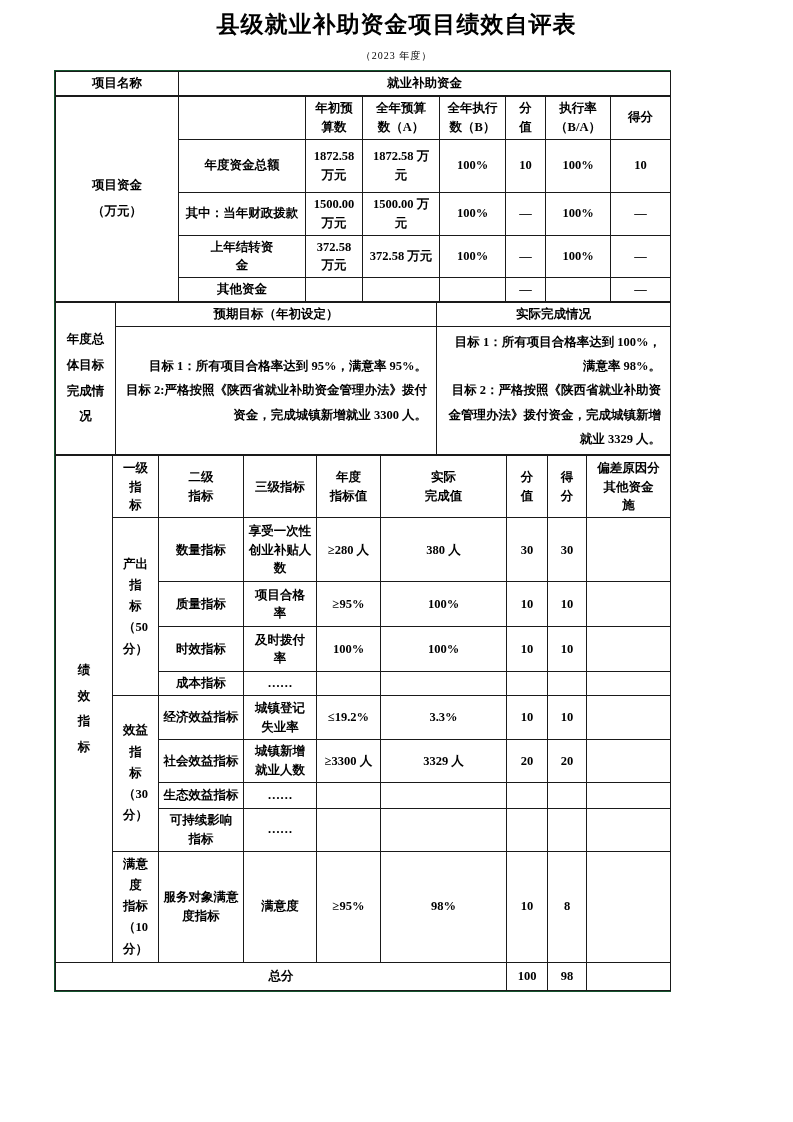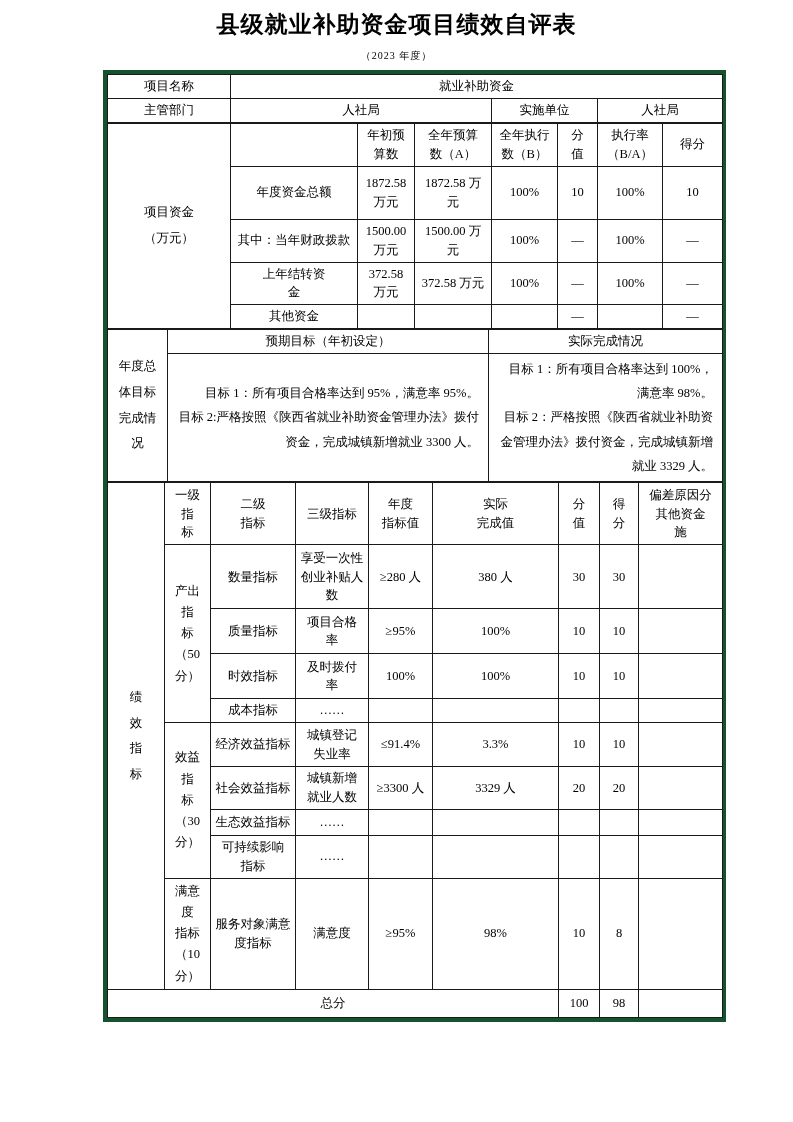--- a/index.html
+++ b/index.html
@@ -17,23 +17,24 @@
     font-size:23px;
     letter-spacing:1px;
   }
   .doc-subtitle{
     margin-top:9px;
     text-align:center;
     font-size:10px;
     letter-spacing:1px;
   }
   .table-wrap{
-    margin:7px 0 0 103px;
+    margin:7px 0 0 54px;
     width:615px;
-    border:4px solid #14532d;
+    border:1px solid #14532d;
+    font-weight:bold;
   }
   table{
     border-collapse:collapse;
     table-layout:fixed;
     width:615px;
   }
   td{
     border:1px solid #1a1a1a;
     font-size:12.5px;
     line-height:1.5;
@@ -66,26 +67,20 @@
     <colgroup>
         <col style="width:123px">
         <col style="width:261px">
         <col style="width:106px">
         <col style="width:125px">
       </colgroup>
     <tbody>
         <tr style="height:24px">
       <td>项目名称</td>
       <td colspan="3">就业补助资金</td>
-    </tr>
-    <tr style="height:24px">
-      <td>主管部门</td>
-      <td>人社局</td>
-      <td>实施单位</td>
-      <td>人社局</td>
     </tr>
   </tbody>
     </table>
 
   <table>
     <colgroup>
         <col style="width:123px">
         <col style="width:127px">
         <col style="width:57px">
         <col style="width:77px">
@@ -255,21 +250,21 @@
       <td></td>
     </tr>
     <tr style="height:44px">
       <td rowspan="4" class="grouplabel">效益指
 标
 （30
 分）</td>
       <td>经济效益指标</td>
       <td>城镇登记
 失业率</td>
-      <td class="nowrap">≤91.4%</td>
+      <td class="nowrap">≤19.2%</td>
       <td>3.3%</td>
       <td>10</td>
       <td>10</td>
       <td></td>
     </tr>
     <tr style="height:40px">
       <td>社会效益指标</td>
       <td>城镇新增
 就业人数</td>
       <td class="nowrap">≥3300 人</td>

